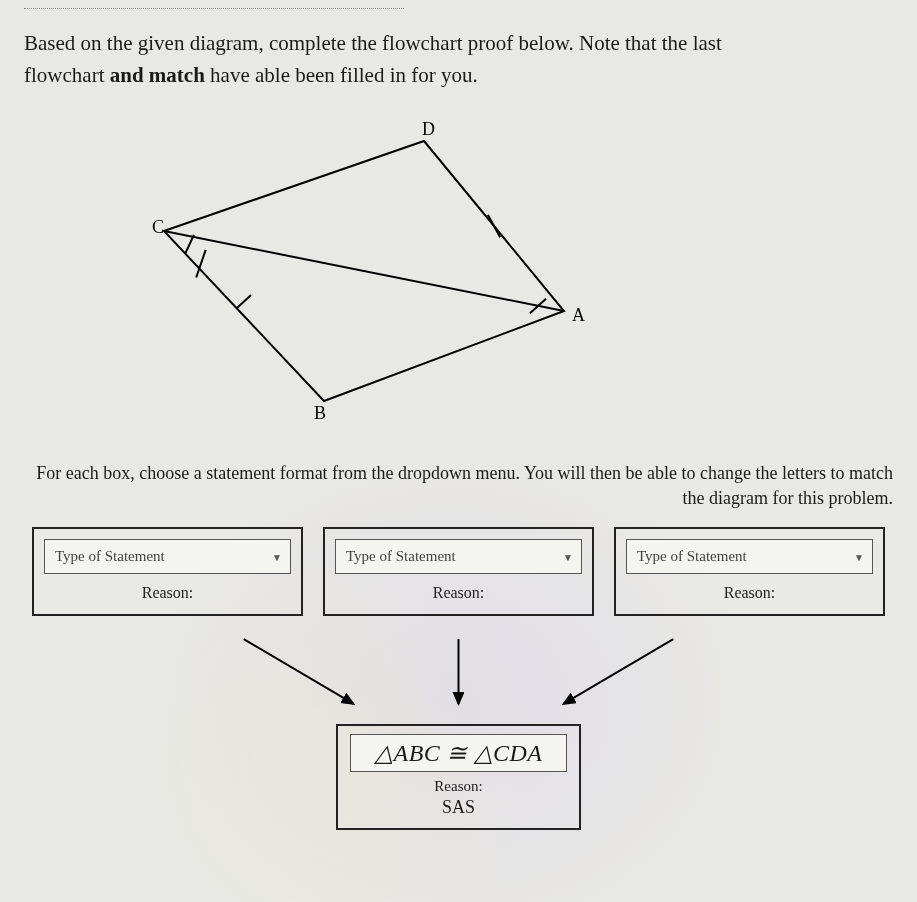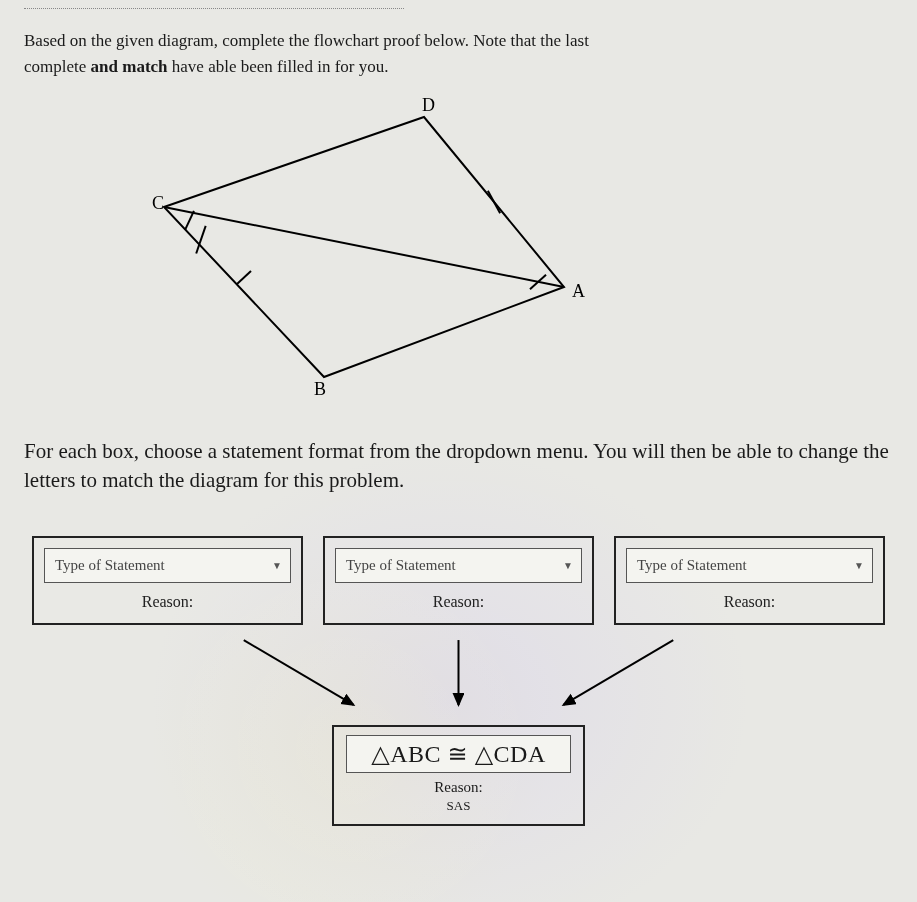--- a/index.html
+++ b/index.html
@@ -15,43 +15,44 @@
   position: relative;
   overflow: hidden;
 }
 .top-border {
   position: absolute;
   top: 8px; left: 24px;
   width: 380px;
   border-top: 1px dotted #888;
 }
 .instructions {
-  font-size: 17px;
+  font-size: 21px;
   line-height: 1.5;
-  margin-bottom: 18px;
+  margin-bottom: 30px;
 }
 .instructions b { font-weight: bold; }
 .diagram-wrap {
   width: 100%;
   display: flex;
   justify-content: flex-start;
   padding-left: 100px;
   margin-bottom: 40px;
 }
 .subinstr {
-  font-size: 21px;
+  font-size: 18px;
   line-height: 1.4;
-  margin-bottom: 40px;
+  margin-bottom: 16px;
+  text-align: right;
 }
 .row {
   display: flex;
   justify-content: flex-start;
   gap: 20px;
   padding: 0 8px;
-  margin-bottom: 10px;
+  margin-bottom: 18px;
 }
 .proof-box {
   border: 2px solid #222;
   background: rgba(255,255,255,0.05);
   padding: 10px 10px 12px 10px;
   flex: 1;
   min-width: 260px;
   display: flex;
   flex-direction: column;
   align-items: center;
@@ -98,33 +99,34 @@
   align-items: center;
   background: rgba(255,255,255,0.05);
 }
 .final-statement {
   font-family: 'Times New Roman', serif;
   font-size: 24px;
   border: 1px solid #555;
   padding: 4px 24px;
   background: #f4f4f0;
   letter-spacing: 0.5px;
+  font-style: italic;
 }
 .final-reason-label { font-size: 15px; margin-top: 6px; }
-.final-reason-val { font-size: 13px; margin-top: 2px; }
+.final-reason-val { font-size: 18px; margin-top: 2px; }
 svg { display: block; }
 </style>
 </head>
 <body>
 
 <div class="top-border"></div>
 
 <div class="instructions">
   <span>Based on the given diagram, complete the flowchart proof below. Note that the last</span><br>
-  <span>complete </span><b>and match</b><span> have able been filled in for you.</span>
+  <span>flowchart </span><b>and match</b><span> have able been filled in for you.</span>
 </div>
 
 <div class="diagram-wrap">
   <svg width="500" height="300" viewBox="0 0 500 300">
 
     <polygon points="40,110 300,20 440,190 200,280" fill="none" stroke="#000" stroke-width="2"></polygon>
     <line x1="40" y1="110" x2="440" y2="190" stroke="#000" stroke-width="2"></line>
 
     <line x1="70" y1="130" x2="85" y2="155" stroke="#000" stroke-width="2" transform="rotate(50 77 142)"></line>
 

